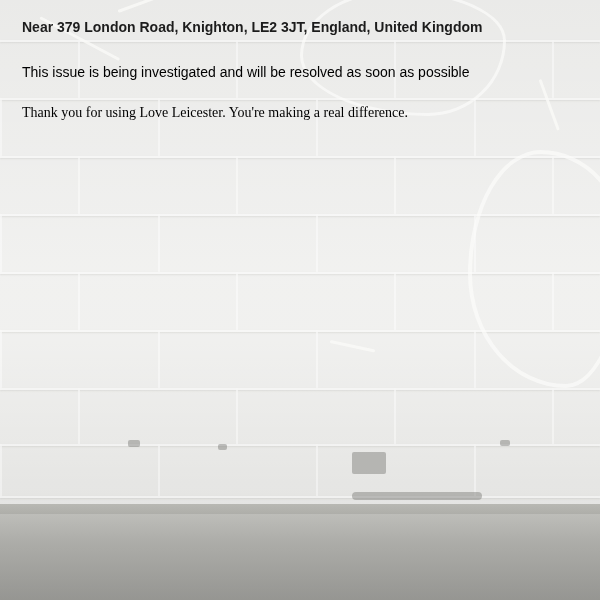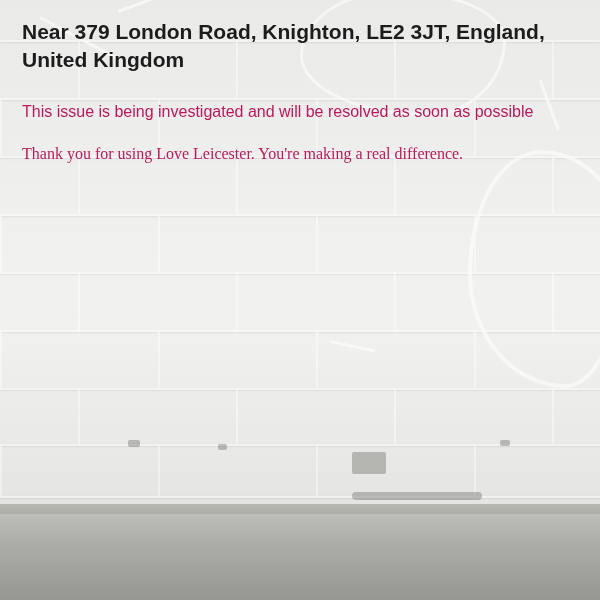--- a/index.html
+++ b/index.html
@@ -89,33 +89,33 @@
     transform-origin: left center;
   }
 
   
   .content {
     position: relative;
     z-index: 10;
     padding: 18px 22px 0 22px;
   }
   .location-heading {
-    font-size: 21px;
+    font-size: 14px;
     font-weight: bold;
     color: #1c1c1c;
     line-height: 1.35;
     margin: 0;
     max-width: 530px;
   }
   .body-block {
     margin-top: 26px;
   }
   .body-text {
-    font-size: 16px;
-    color: #be185d;
+    font-size: 14px;
+    color: #000000;
     line-height: 1.42;
     margin: 8px 0 20px 0;
     max-width: 545px;
     font-weight: normal;
   }
   .body-text:last-child {
     margin-bottom: 0;
     font-family: Liberation Serif, serif;
   }
 </style>

